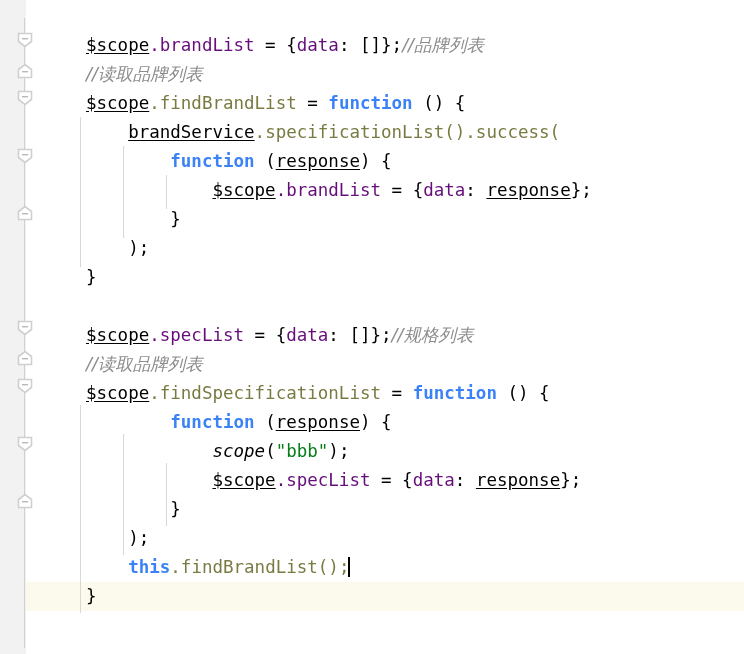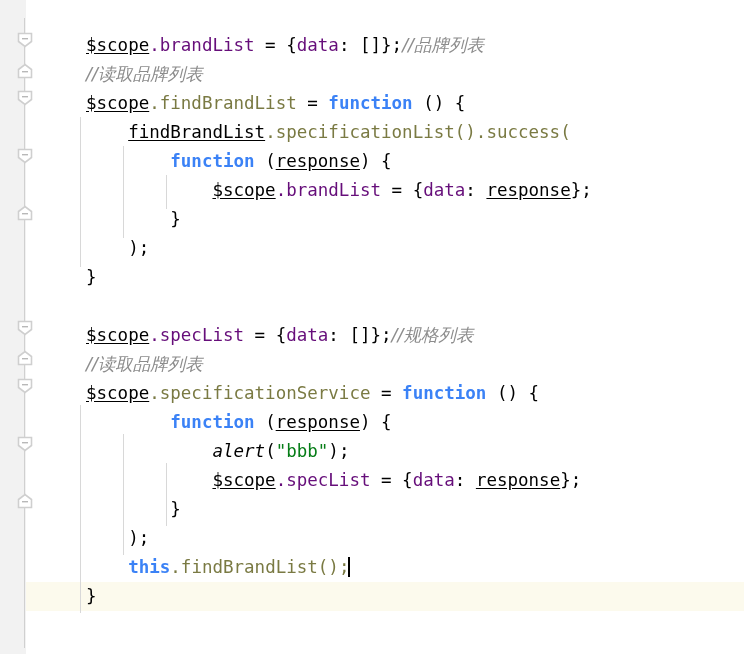--- a/index.html
+++ b/index.html
@@ -203,44 +203,44 @@
   <div class="indent-guide" style="left:166px; top:463px; height:63px;"></div>
 
   <div id="text-layer">
 
     <div class="line"><span class="t-ident-u">$scope</span><span class="t-field">.brandList</span><span class="t-plain"> = </span><span class="t-plain">{</span><span class="t-field">data</span><span class="t-plain">: </span><span class="t-plain">[]</span><span class="t-plain">};</span><span class="t-comment cjk">//品牌列表</span></div>
 
     <div class="line"><span class="t-comment cjk">//读取品牌列表</span></div>
 
     <div class="line"><span class="t-ident-u">$scope</span><span class="t-fn">.findBrandList</span><span class="t-plain"> = </span><span class="t-kw">function</span><span class="t-plain"> () {</span></div>
 
-    <div class="line"><span class="t-plain">    </span><span class="t-ident-u">findBrandList</span><span class="t-fn">.specificationList()</span><span class="t-fn">.success(</span></div>
+    <div class="line"><span class="t-plain">    </span><span class="t-ident-u">brandService</span><span class="t-fn">.specificationList()</span><span class="t-fn">.success(</span></div>
 
     <div class="line"><span class="t-plain">        </span><span class="t-kw">function</span><span class="t-plain"> (</span><span class="t-ident-u">response</span><span class="t-plain">) {</span></div>
 
     <div class="line"><span class="t-plain">            </span><span class="t-ident-u">$scope</span><span class="t-field">.brandList</span><span class="t-plain"> = </span><span class="t-plain">{</span><span class="t-field">data</span><span class="t-plain">: </span><span class="t-ident-u">response</span><span class="t-plain">};</span></div>
 
     <div class="line"><span class="t-plain">        </span><span class="t-plain">}</span></div>
 
     <div class="line"><span class="t-plain">    </span><span class="t-plain">);</span></div>
 
     <div class="line"><span class="t-plain">}</span></div>
 
     <div class="line"></div>
 
     <div class="line"><span class="t-ident-u">$scope</span><span class="t-field">.specList</span><span class="t-plain"> = </span><span class="t-plain">{</span><span class="t-field">data</span><span class="t-plain">: </span><span class="t-plain">[]</span><span class="t-plain">};</span><span class="t-comment cjk">//规格列表</span></div>
 
     <div class="line"><span class="t-comment cjk">//读取品牌列表</span></div>
 
-    <div class="line"><span class="t-ident-u">$scope</span><span class="t-fn">.specificationService</span><span class="t-plain"> = </span><span class="t-kw">function</span><span class="t-plain"> () {</span></div>
+    <div class="line"><span class="t-ident-u">$scope</span><span class="t-fn">.findSpecificationList</span><span class="t-plain"> = </span><span class="t-kw">function</span><span class="t-plain"> () {</span></div>
 
 
     <div class="line"><span class="t-plain">        </span><span class="t-kw">function</span><span class="t-plain"> (</span><span class="t-ident-u">response</span><span class="t-plain">) {</span></div>
 
-    <div class="line"><span class="t-plain">            </span><span class="t-global">alert</span><span class="t-plain">(</span><span class="t-string">"bbb"</span><span class="t-plain">);</span></div>
+    <div class="line"><span class="t-plain">            </span><span class="t-global">scope</span><span class="t-plain">(</span><span class="t-string">"bbb"</span><span class="t-plain">);</span></div>
 
     <div class="line"><span class="t-plain">            </span><span class="t-ident-u">$scope</span><span class="t-field">.specList</span><span class="t-plain"> = </span><span class="t-plain">{</span><span class="t-field">data</span><span class="t-plain">: </span><span class="t-ident-u">response</span><span class="t-plain">};</span></div>
 
     <div class="line"><span class="t-plain">        </span><span class="t-plain">}</span></div>
 
     <div class="line"><span class="t-plain">    </span><span class="t-plain">);</span></div>
 
     <div class="line"><span class="t-plain">    </span><span class="t-kw">this</span><span class="t-fn">.findBrandList</span><span class="t-fn">();</span><span class="caret"></span></div>
 
     <div class="line"><span class="t-plain">}</span></div>

